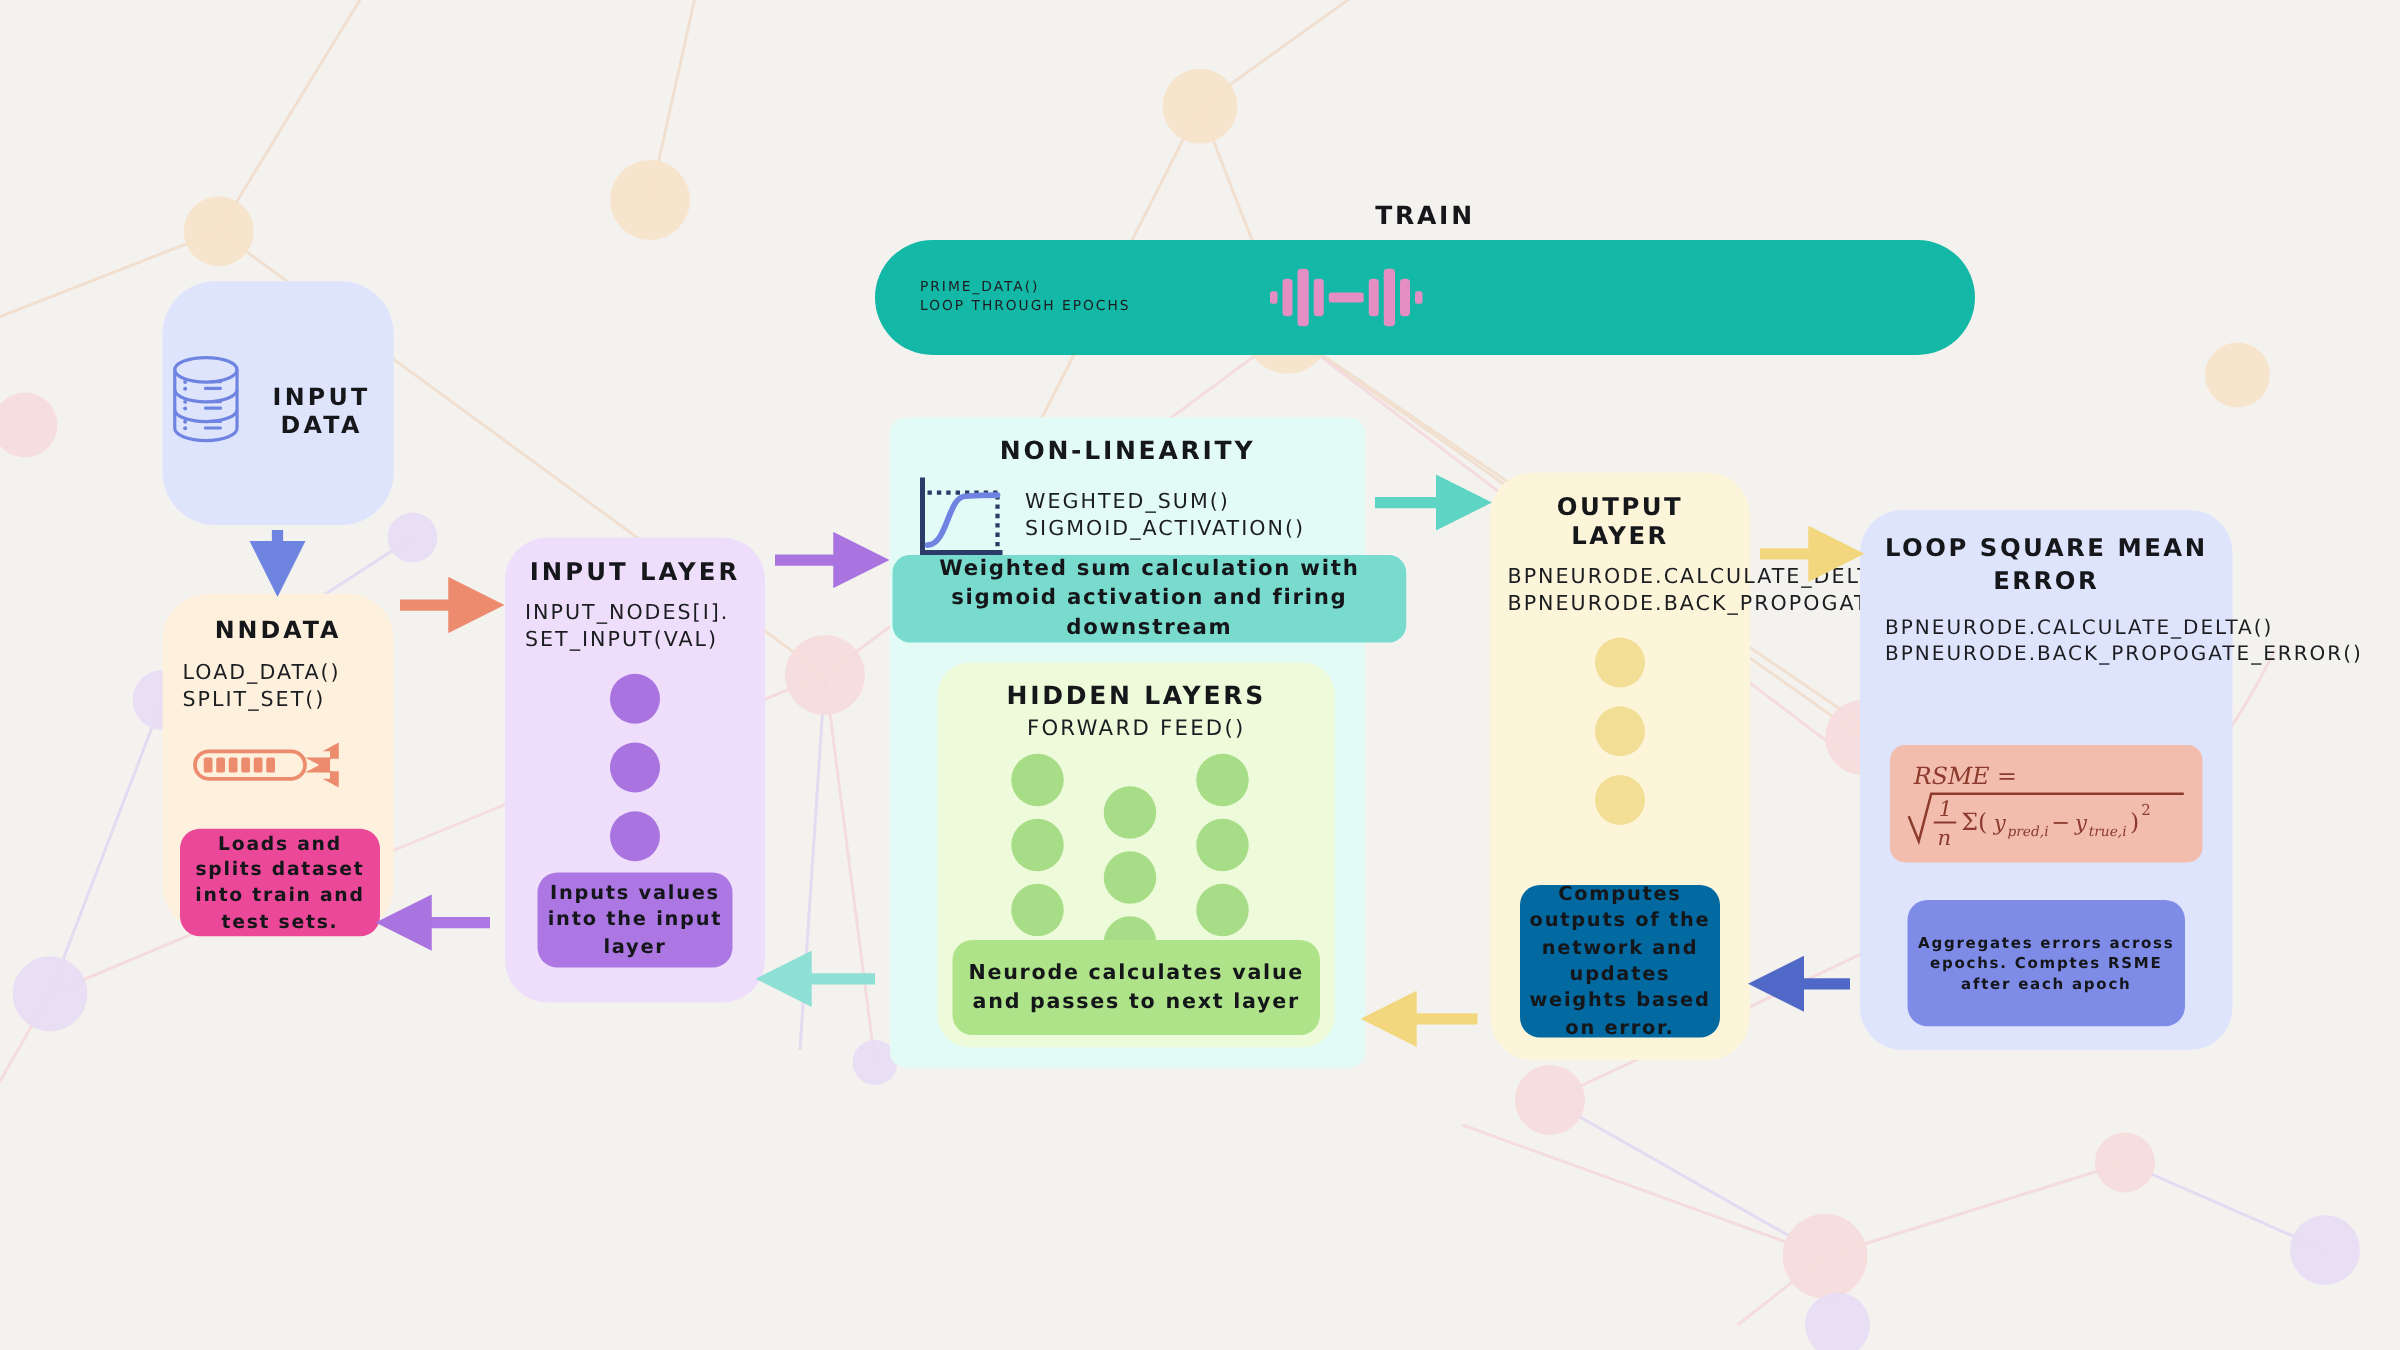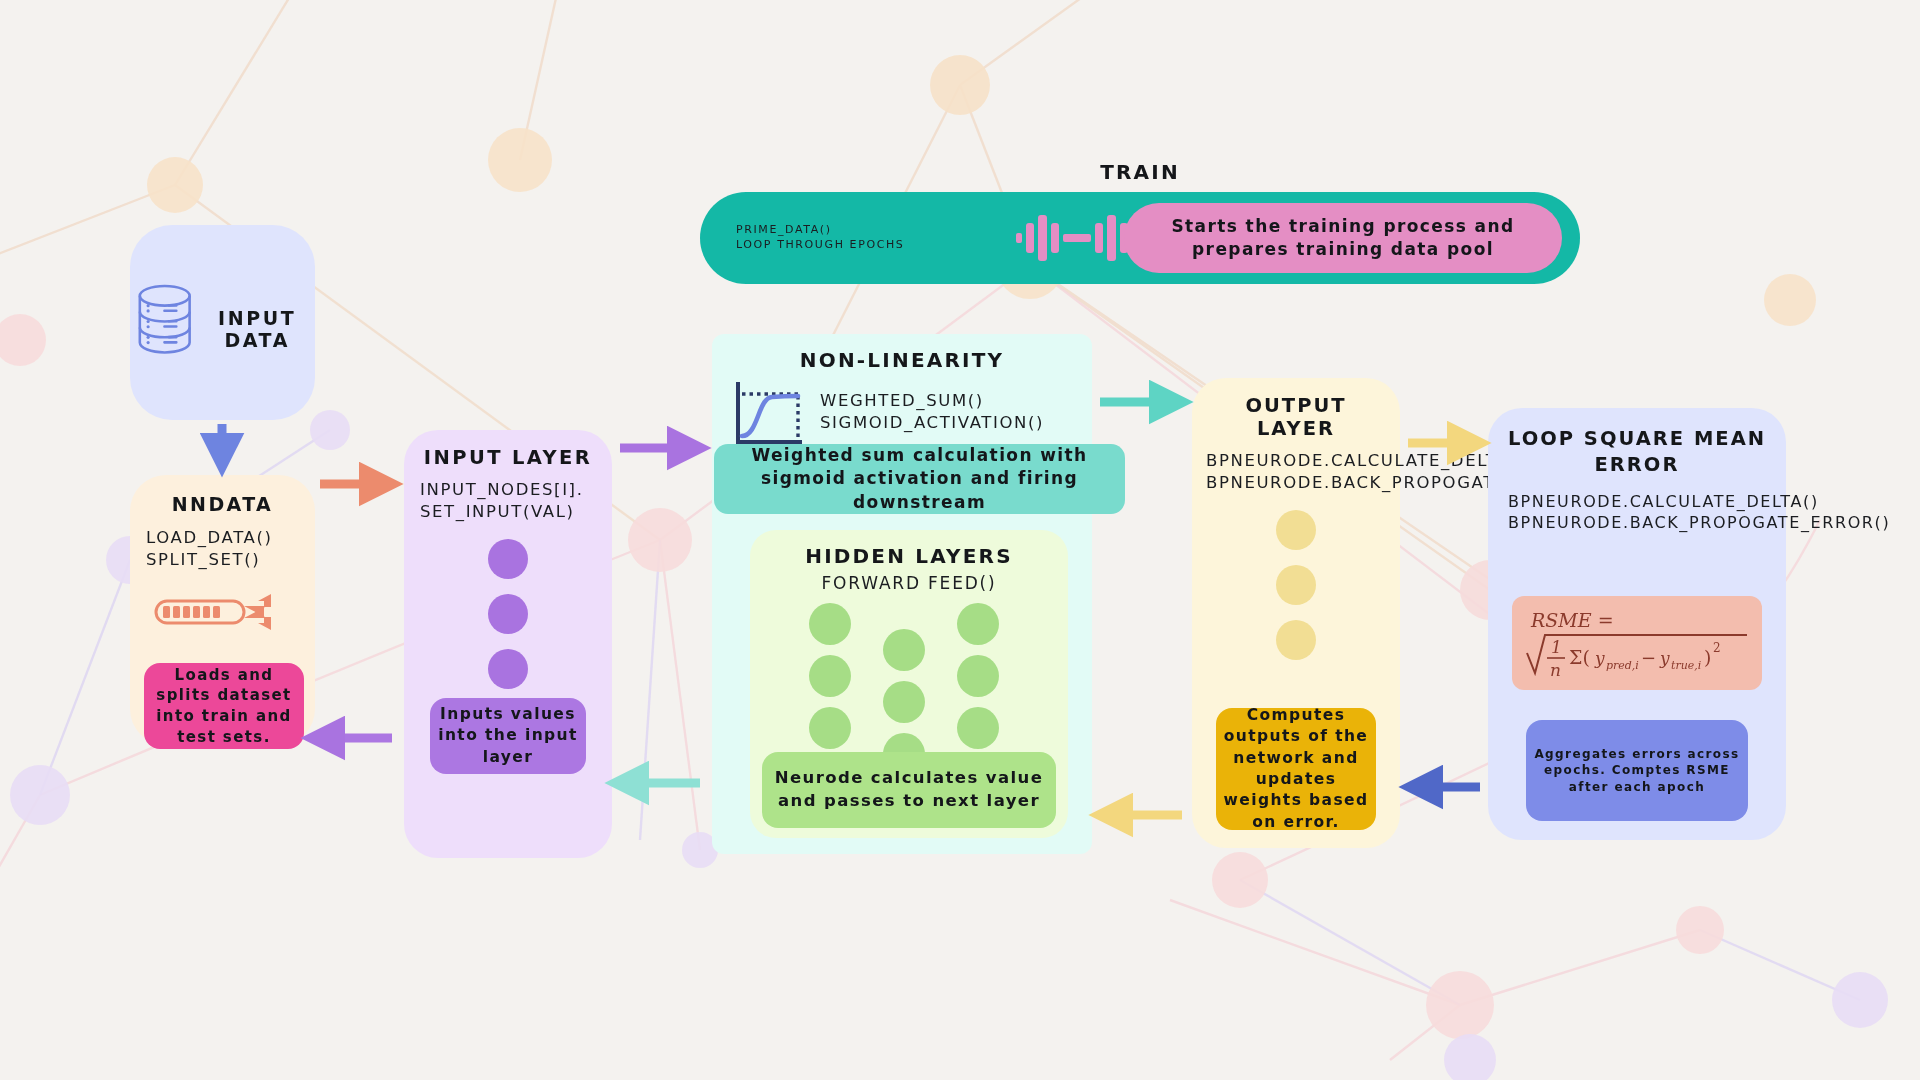--- a/index.html
+++ b/index.html
@@ -61,21 +61,21 @@
   #nndata-title { font-size:19px; letter-spacing:2.4px; margin-bottom:12px; }
   #nndata-code { padding-left:2px; }
   #nndata-gauge { margin:18px 0 0 10px; }
   #nndata-callout {
     position:absolute; left:14px; top:188px; width:160px; height:86px;
     background:#ec4899; font-size:15px;
   }
 
   
   #inputlayer-card {
-    left:404px; top:430px; width:208px; height:428px;
+    left:404px; top:430px; width:208px; height:372px;
     background:#eedefb; border-radius:34px; padding:16px 14px 12px 14px;
   }
   #inputlayer-title { font-size:19.5px; letter-spacing:2.4px; margin-bottom:10px; }
   #inputlayer-code { padding-left:2px; }
   .dot-col { display:flex; flex-direction:column; align-items:center; gap:15px; margin-top:16px; }
   .dot-purple { width:40px; height:40px; border-radius:50%; background:#a973e0; }
   #inputlayer-callout {
     position:absolute; left:26px; top:268px; width:156px; height:76px;
     background:#ac77e2; font-size:15.5px;
   }
@@ -109,21 +109,21 @@
 
   
   #outputlayer-card {
     left:1192px; top:378px; width:208px; height:470px;
     background:#fdf5da; border-radius:34px; padding:16px 14px 0 14px;
   }
   #outputlayer-title { font-size:19.5px; letter-spacing:2px; margin-bottom:10px; }
   .dot-yellow { width:40px; height:40px; border-radius:50%; background:#f2de94; }
   #outputlayer-callout {
     position:absolute; left:24px; top:330px; width:160px; height:122px;
-    background:#eab308; font-size:15.5px;
+    background:#0369a1; font-size:15.5px;
   }
 
   
   #rsme-card {
     left:1488px; top:408px; width:298px; height:432px;
     background:#dfe4fd; border-radius:34px; padding:18px 18px 0 18px;
   }
   #rsme-title { font-size:19.5px; letter-spacing:2px; margin-bottom:12px; line-height:1.35; }
   #rsme-code { padding-left:2px; font-size:16px; }
   #rsme-formula-box {
@@ -252,21 +252,20 @@
         <rect x="14" y="16" width="8" height="30" rx="3"></rect>
         <rect x="26" y="8" width="9" height="46" rx="3"></rect>
         <rect x="39" y="16" width="8" height="30" rx="3"></rect>
         <rect x="51" y="27" width="28" height="8" rx="2"></rect>
         <rect x="83" y="16" width="8" height="30" rx="3"></rect>
         <rect x="95" y="8" width="9" height="46" rx="3"></rect>
         <rect x="108" y="16" width="8" height="30" rx="3"></rect>
         <rect x="120" y="26" width="6" height="10" rx="2"></rect>
       </g>
     </svg>
-    <div class="callout" id="train-callout">Starts the training process and prepares training data pool</div>
   </div>
 
   <div class="node-abs card" id="inputdata-card">
     <svg width="92" height="108" viewBox="0 0 92 108">
       <g fill="none" stroke="#6e84e0" stroke-width="3.4">
         <ellipse cx="46" cy="18" rx="33" ry="13"></ellipse>
         <path d="M13 18 v62 a33 13 0 0 0 66 0 v-62"></path>
         <path d="M13 39 a33 13 0 0 0 66 0"></path>
         <path d="M13 60 a33 13 0 0 0 66 0"></path>
       </g>

